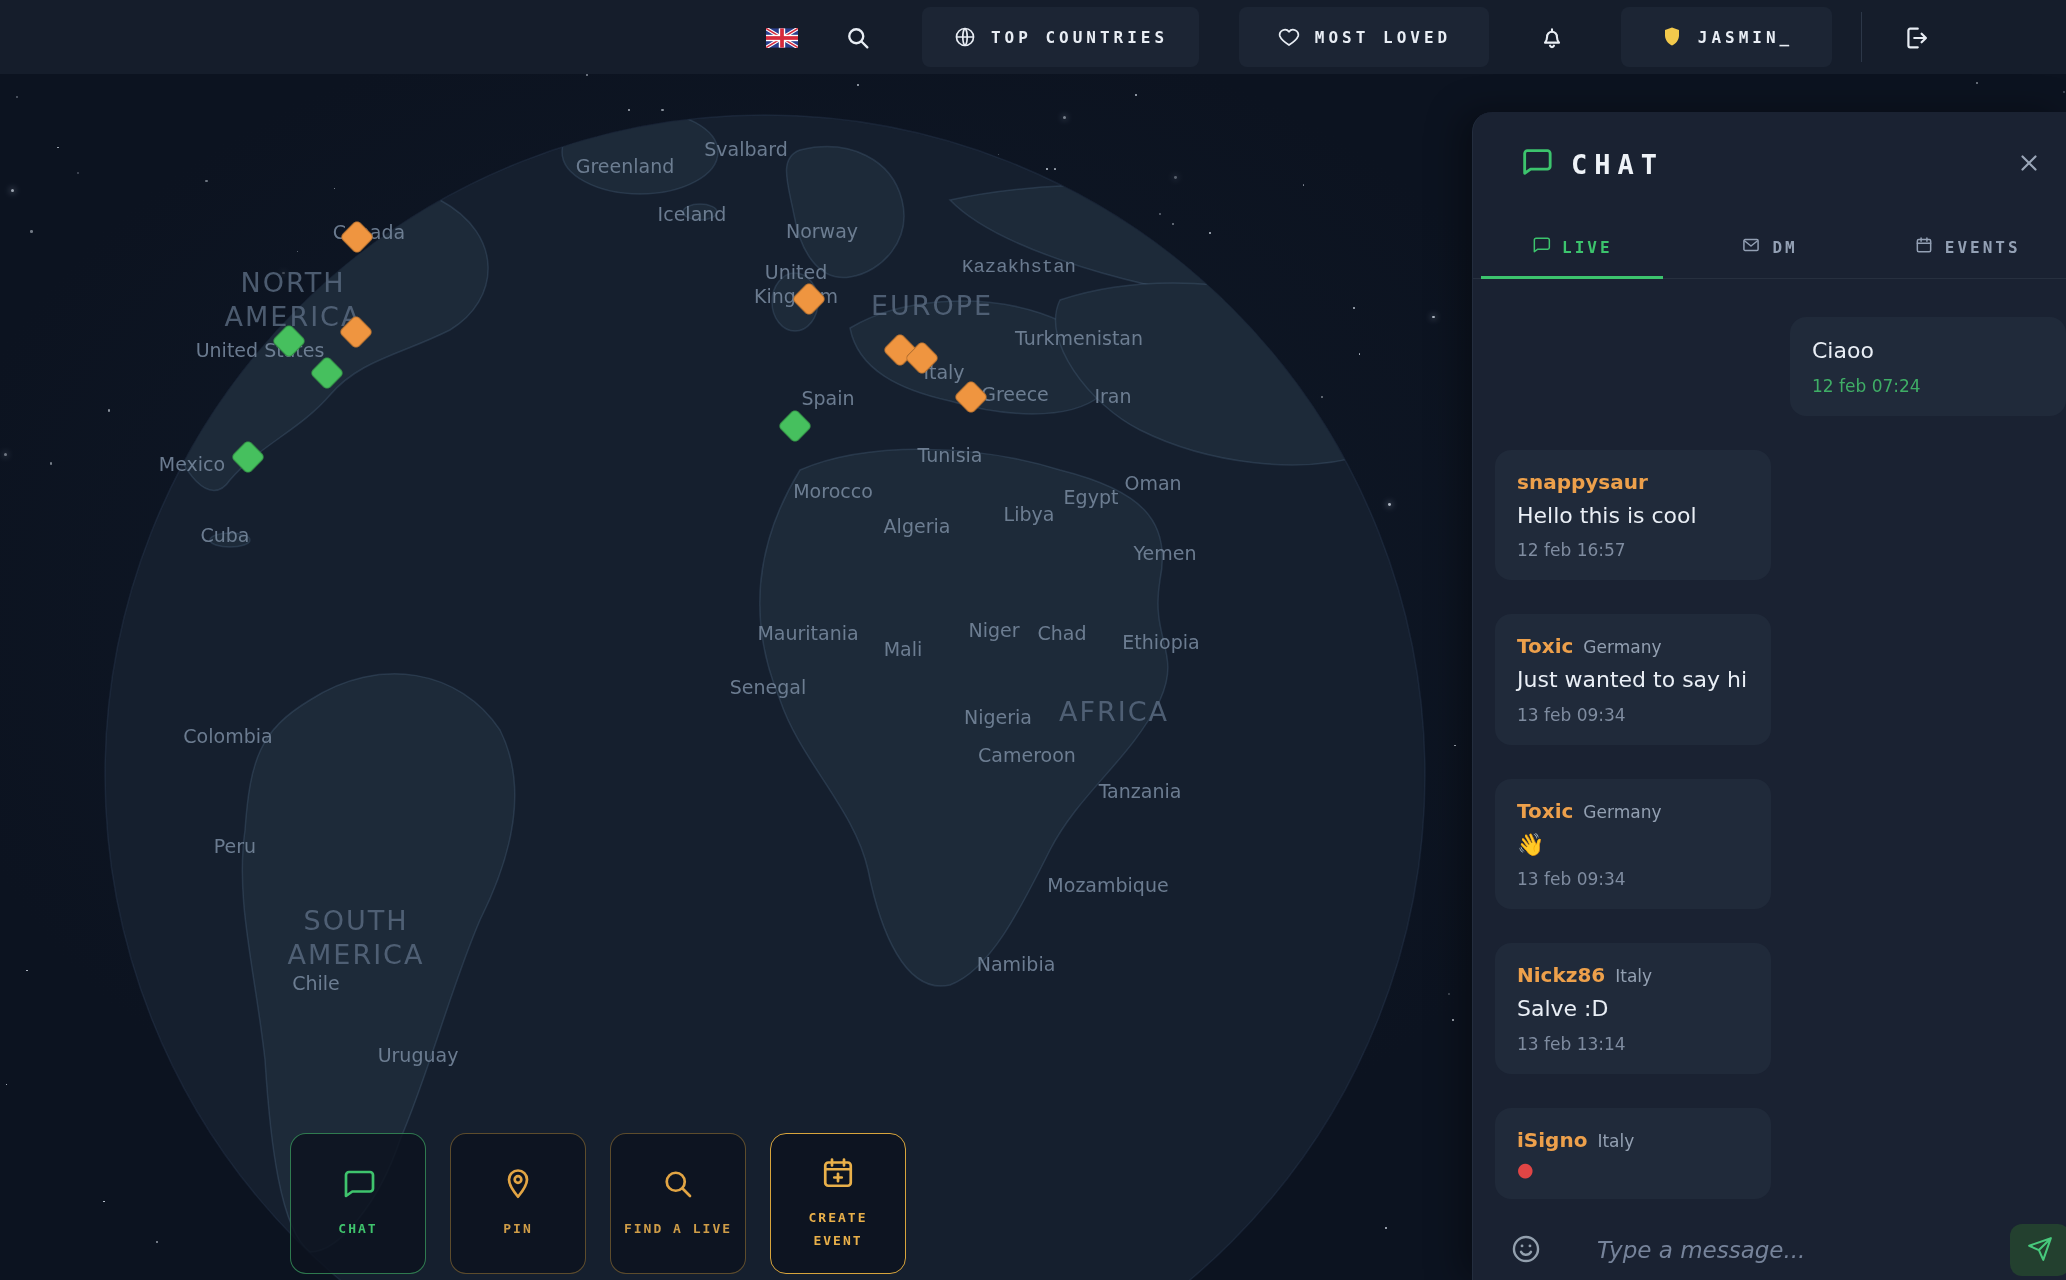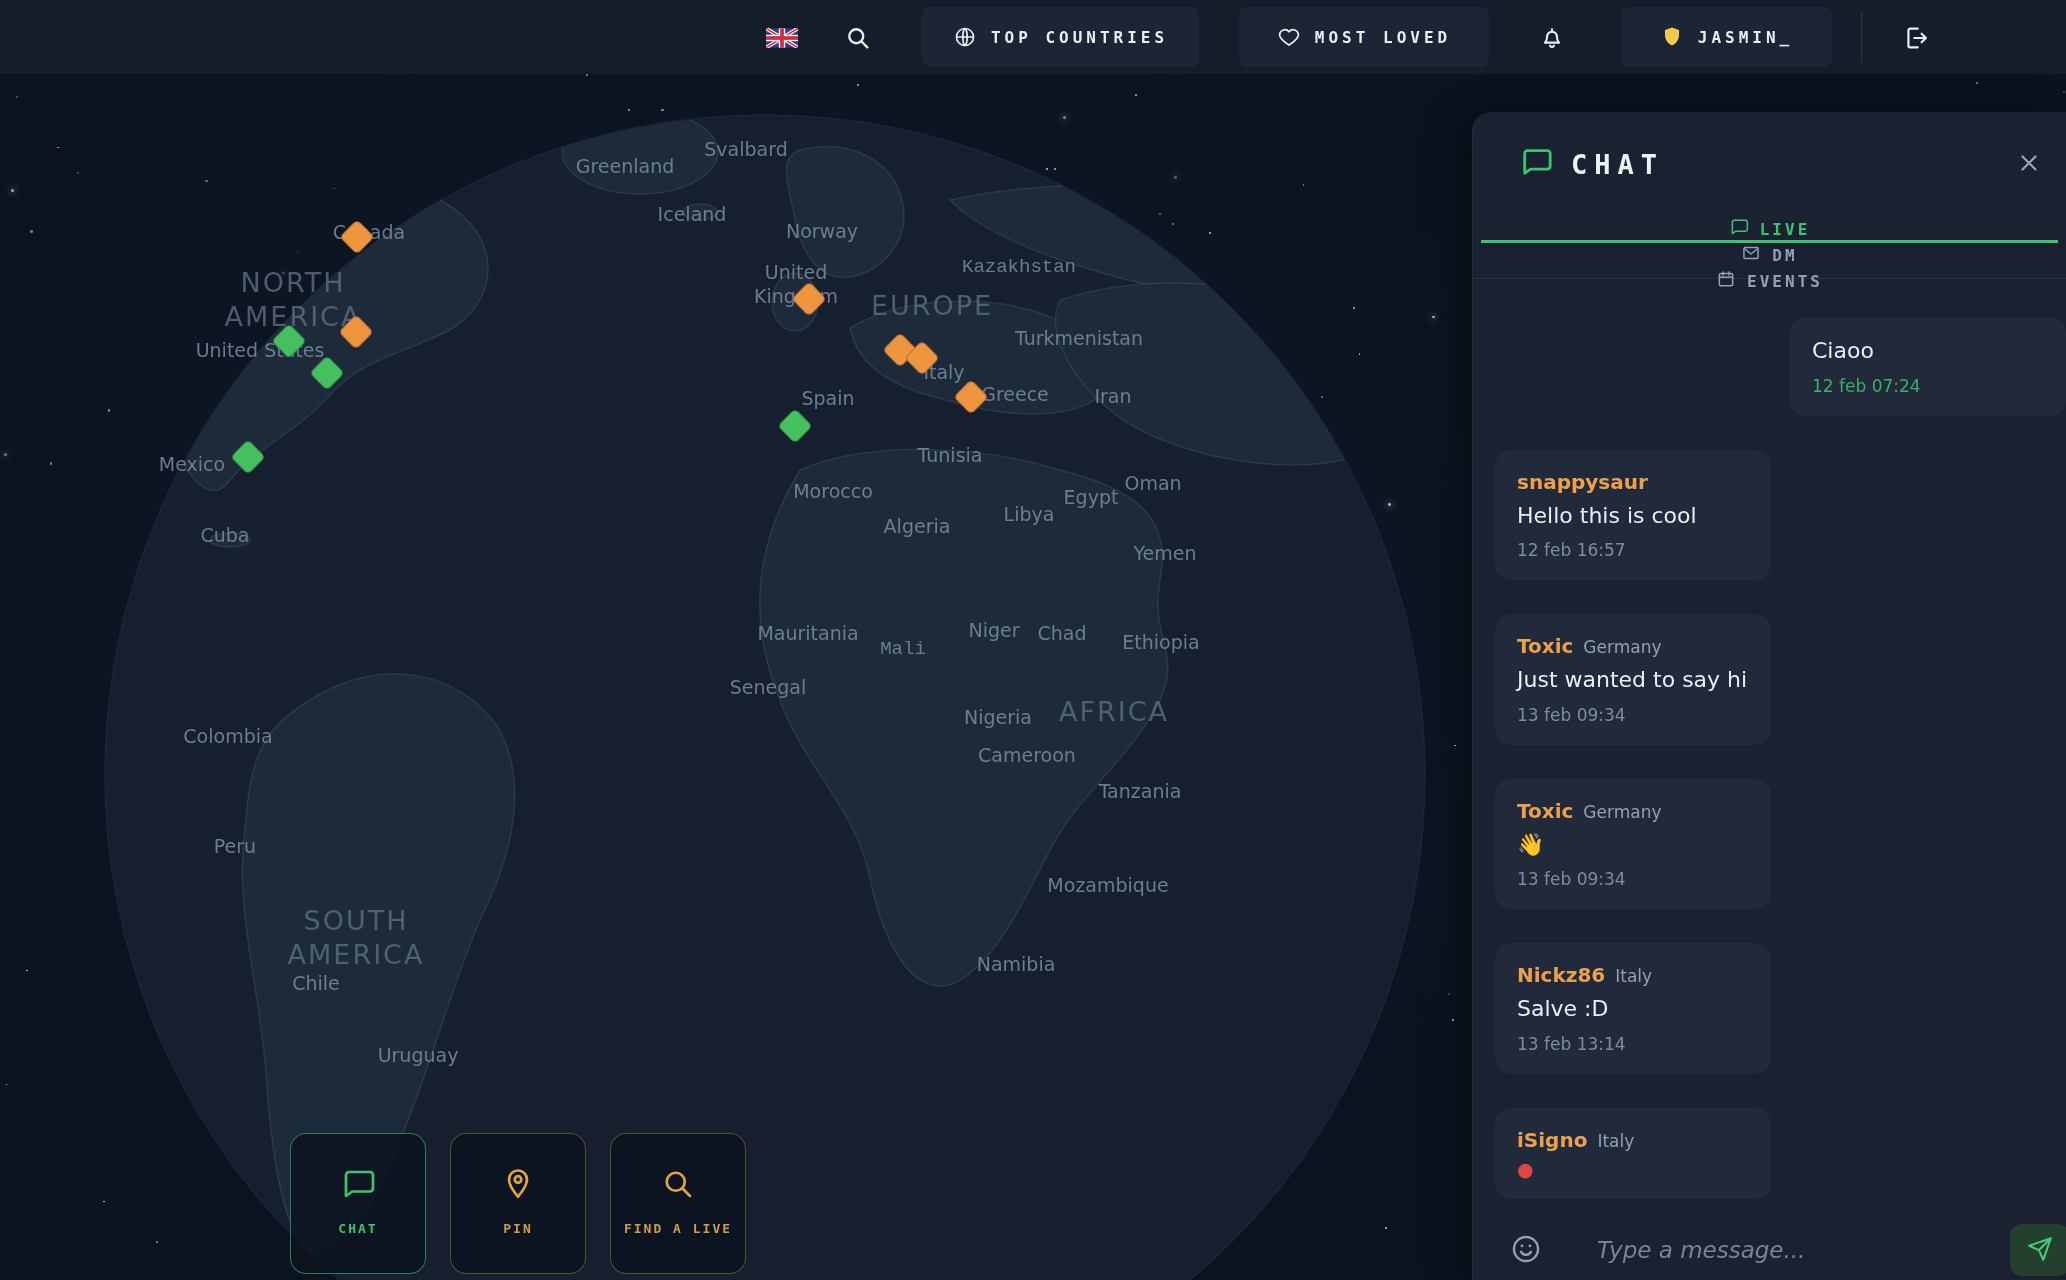--- a/index.html
+++ b/index.html
@@ -47,21 +47,21 @@
 
   
   .chat-panel{position:absolute;left:1472px;top:112px;right:0;bottom:0;background:#1a2232;
     border-top-left-radius:20px;z-index:25;overflow:hidden;box-shadow:-12px 0 34px rgba(0,0,0,.35);
     border-left:1px solid #232d3e;}
   .chat-header{display:flex;align-items:center;height:104px;padding:0 18px 0 46px;}
   .chat-title{font-family:"DejaVu Sans Mono",monospace;font-weight:700;font-size:27px;
     letter-spacing:7px;color:#eef2f7;margin:0 0 0 18px;}
   .chat-header .hdr-icon{color:#3cc46d;}
   .close-btn{margin-left:auto;background:none;border:none;color:#9aa6b8;cursor:pointer;padding:6px;}
-  .chat-tabs{display:flex;height:62px;border-bottom:1px solid #27303f;flex-direction:column;}
+  .chat-tabs{display:flex;height:62px;border-bottom:1px solid #27303f;}
   .chat-tab{flex:1;display:flex;align-items:center;justify-content:center;gap:11px;background:none;border:none;
     color:#93a0b4;cursor:pointer;position:relative;
     font-family:"DejaVu Sans Mono",monospace;font-weight:700;font-size:16px;letter-spacing:3px;}
   .chat-tab.active{color:#3cc46d;}
   .chat-tab.active::after{content:"";position:absolute;left:8px;right:8px;bottom:-1px;height:3px;background:#3cc46d;}
   .chat-messages{position:absolute;left:0;right:0;top:167px;bottom:0;padding:38px 22px 0 22px;
     display:flex;flex-direction:column;gap:34px;overflow:hidden;}
   .msg{max-width:460px;display:flex;}
   .bubble{background:#202a3a;border-radius:16px;padding:20px 22px;min-width:276px;box-sizing:border-box;}
   .msg.own{align-self:flex-end;margin-right:-22px;}
@@ -295,21 +295,21 @@
       <div class="region country" style="left: 833px; top: 492px;">Morocco</div>
       <div class="region country" style="left: 1091px; top: 498px;">Egypt</div>
       <div class="region country" style="left: 1029px; top: 515px;">Libya</div>
       <div class="region country" style="left: 917px; top: 527px;">Algeria</div>
       <div class="region country" style="left: 1165px; top: 554px;">Yemen</div>
       <div class="region country" style="left: 260px; top: 351px;">United States</div>
       <div class="region country" style="left: 369px; top: 233px;">Canada</div>
       <div class="region country" style="left: 192px; top: 465px;">Mexico</div>
       <div class="region country" style="left: 225px; top: 536px;">Cuba</div>
       <div class="region country" style="left: 808px; top: 634px;">Mauritania</div>
-      <div class="region country" style="left: 903px; top: 650px; font-family: Liberation Mono, monospace;">Mali</div>
+      <div class="region country" style="left: 903px; top: 650px;">Mali</div>
       <div class="region country" style="left: 994px; top: 631px;">Niger</div>
       <div class="region country" style="left: 1062px; top: 634px;">Chad</div>
       <div class="region country" style="left: 1161px; top: 643px;">Ethiopia</div>
       <div class="region country" style="left: 768px; top: 688px;">Senegal</div>
       <div class="region country" style="left: 998px; top: 718px;">Nigeria</div>
       <div class="region country" style="left: 1027px; top: 756px;">Cameroon</div>
       <div class="region country" style="left: 228px; top: 737px;">Colombia</div>
       <div class="region country" style="left: 1140px; top: 792px;">Tanzania</div>
       <div class="region country" style="left: 1108px; top: 886px;">Mozambique</div>
       <div class="region country" style="left: 235px; top: 847px;">Peru</div>
@@ -416,20 +416,27 @@
             <circle cx="12" cy="9" r="2.2"></circle>
           </svg></span>
         <span class="a-label">PIN</span>
       </button>
       <button class="action-btn amber">
         <span class="a-icon"><svg width="36" height="36" viewBox="0 0 24 24" fill="none" stroke="currentColor" stroke-width="1.8" stroke-linecap="round" stroke-linejoin="round">
             <circle cx="10.5" cy="10.5" r="6"></circle>
             <path d="M15.2 15.2 20 20"></path>
           </svg></span>
         <span class="a-label">FIND A LIVE</span>
+      </button>
+      <button class="action-btn amber-bright">
+        <span class="a-icon"><svg width="36" height="36" viewBox="0 0 24 24" fill="none" stroke="currentColor" stroke-width="1.8" stroke-linecap="round" stroke-linejoin="round">
+            <rect x="3.5" y="5" width="17" height="15.5" rx="2"></rect>
+            <path d="M3.5 9.5h17M8 3v4M16 3v4M12 12.5v5M9.5 15h5"></path>
+          </svg></span>
+        <span class="a-label">CREATE EVENT</span>
       </button>
     </div>
 
   <aside class="chat-panel">
     <header class="chat-header">
       <span class="hdr-icon">
         <svg width="34" height="34" viewBox="0 0 24 24" fill="none" stroke="currentColor" stroke-width="2" stroke-linejoin="round">
           <path d="M20 4H6a2 2 0 0 0-2 2v14l4.2-3H20a2 2 0 0 0 2-2V6a2 2 0 0 0-2-2Z"></path>
         </svg>
       </span>

